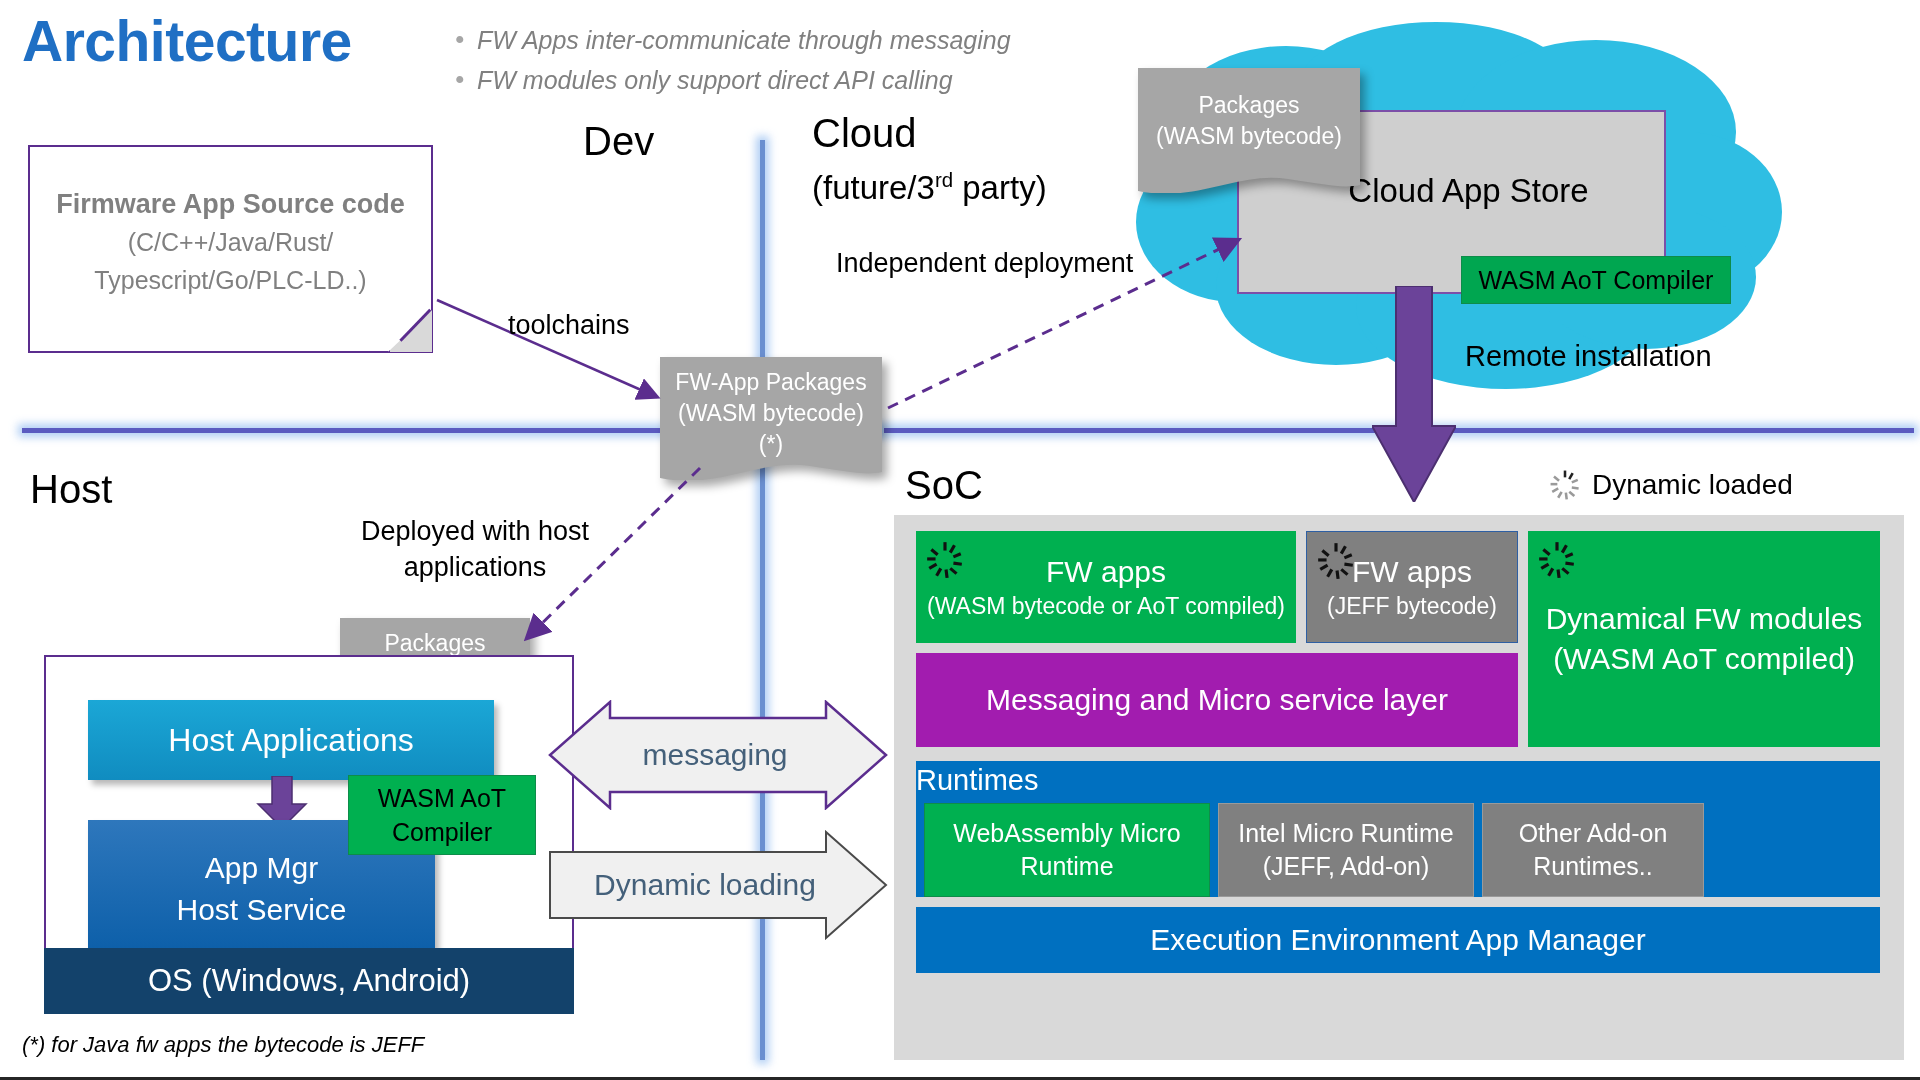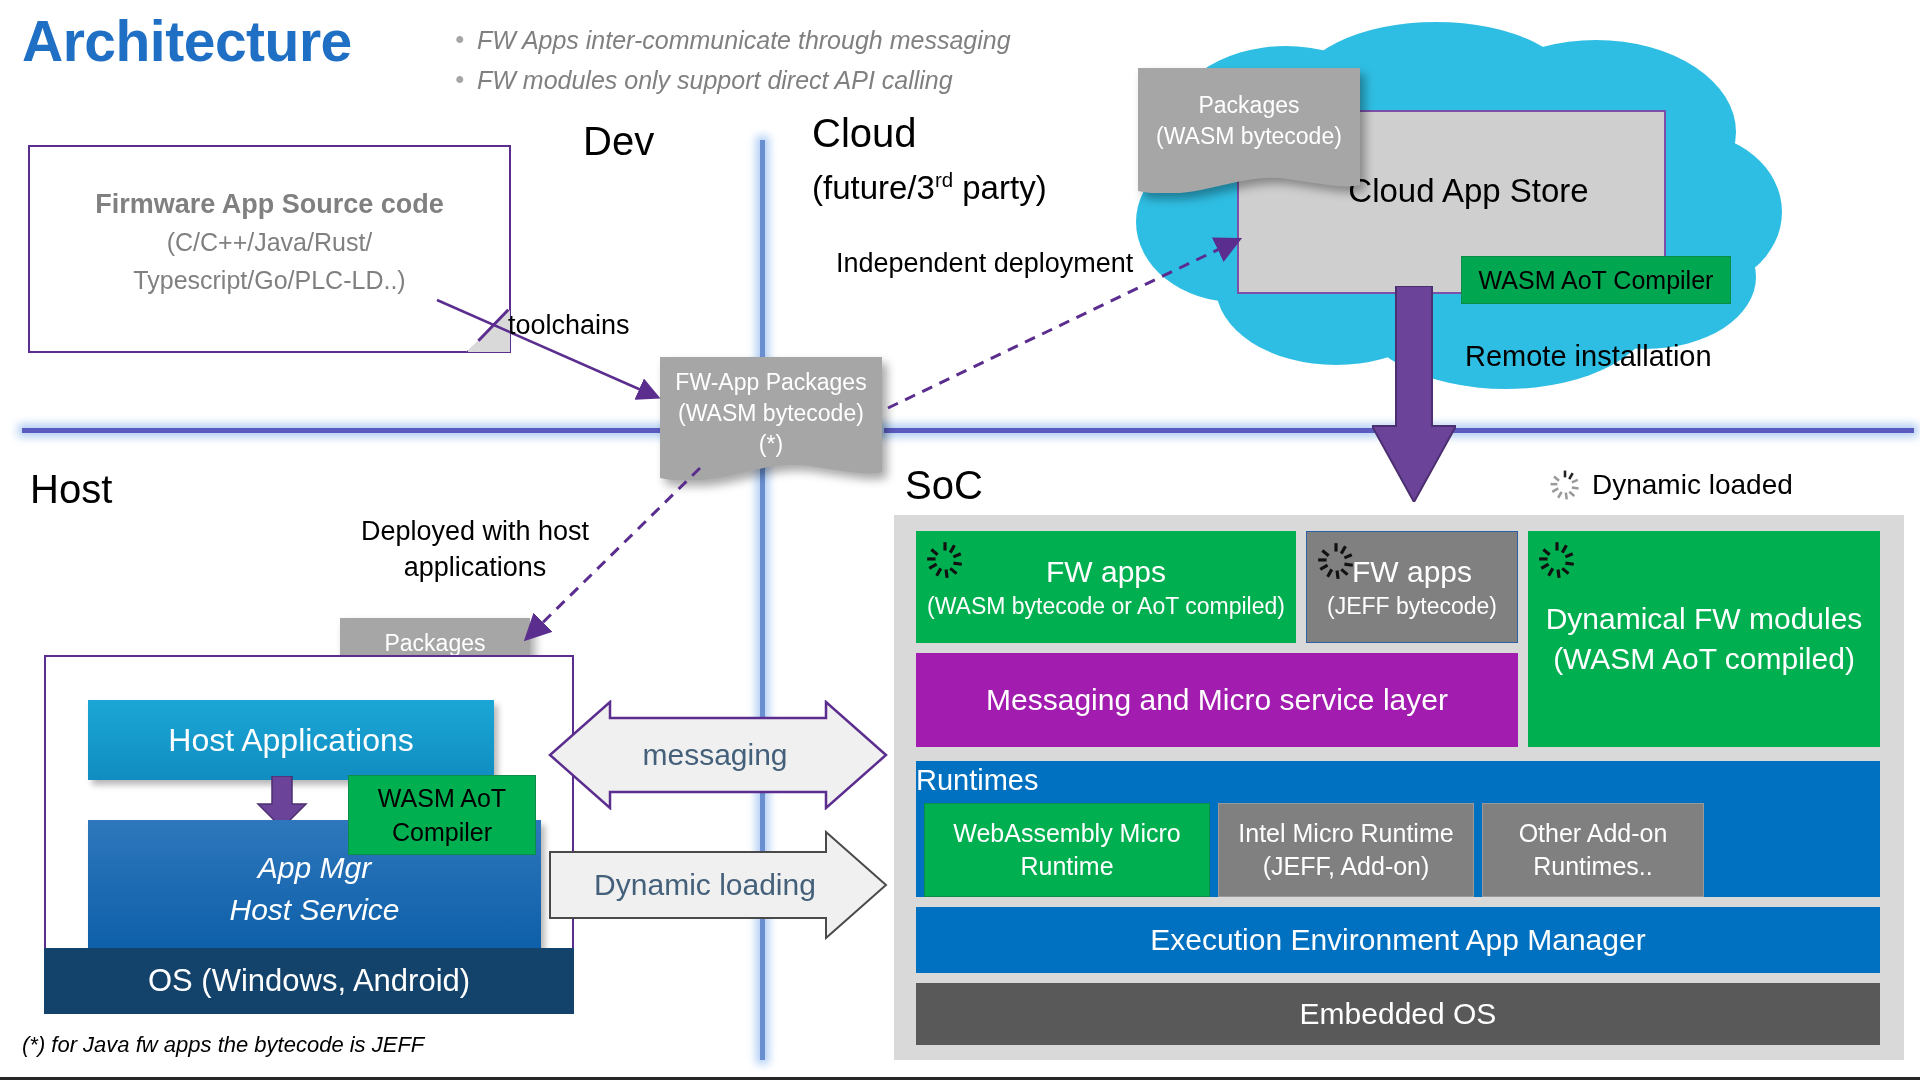--- a/index.html
+++ b/index.html
@@ -48,21 +48,21 @@
   #hdiv-left{left:22px;top:428px;width:860px;}
   #hdiv-right{left:884px;top:428px;width:1030px;}
   #vdiv{
     left:760px;top:140px;width:5px;height:920px;
     background:#6A8FD0;
     box-shadow:0 0 9px 4px rgba(150,190,240,.75);
   }
 
   
   #fw-src{
-    left:28px;top:145px;width:483px;height:208px;
+    left:28px;top:145px;width:405px;height:208px;
     border:2.5px solid #5B2D8E;background:#fff;
     box-sizing:border-box;
   }
   #fw-src .inner{
     position:absolute;left:0;right:0;top:38px;text-align:center;
     color:#808080;line-height:38px;
   }
   #fw-src .l1{font-size:27px;font-weight:bold;}
   #fw-src .l2,#fw-src .l3{font-size:25px;}
   #fw-src .fold{
@@ -155,25 +155,24 @@
     left:44px;top:655px;width:530px;height:330px;
     border:2px solid #5B2D8E;background:#fff;box-sizing:border-box;
   }
   #host-apps{
     left:88px;top:700px;width:406px;height:80px;
     background:linear-gradient(180deg,#1BA7D6 0%,#108CC0 100%);
     color:#fff;font-size:32px;
     box-shadow:4px 5px 6px rgba(0,0,0,.28);
   }
   #host-appmgr{
-    left:88px;top:820px;width:453px;height:138px;
+    left:88px;top:820px;width:347px;height:138px;
     background:linear-gradient(180deg,#2E77BC 0%,#0B5EA8 100%);
     color:#fff;font-size:30px;line-height:42px;
     box-shadow:4px 5px 6px rgba(0,0,0,.28);
-    font-style:italic;
   }
   #host-aot{
     left:348px;top:775px;width:186px;height:78px;
     background:#00B050;border:1.5px solid #0E8C4A;
     color:#000;font-size:25px;line-height:34px;
   }
   #host-os{
     left:44px;top:948px;width:530px;height:66px;
     background:#13426B;color:#fff;font-size:31px;
   }
@@ -388,21 +387,20 @@
     </div>
     <div class="r-sub ctr" id="r-other">
       <div>
         <div style="font-size:25px;line-height:33px;">Other Add-on</div>
         <div style="font-size:25px;line-height:33px;">Runtimes..</div>
       </div>
     </div>
   </div>
 
   <div class="soc-cell ctr cell-big" id="c-exec">Execution Environment App Manager</div>
-  <div class="soc-cell ctr cell-big" id="c-embos">Embedded OS</div>
 </div>
 
 <div class="abs" id="dyn-legend">
   <svg style="width:34px;height:34px;flex:0 0 34px;" viewBox="0 0 40 40">
     <g stroke="#9a9a9a" stroke-width="3" stroke-linecap="butt">
       <line x1="20" y1="3" x2="20" y2="11" stroke="#222"></line>
         <line x1="29" y1="6" x2="25" y2="13" stroke="#222"></line>
       <line x1="35" y1="14" x2="28" y2="17"></line>
         <line x1="36" y1="24" x2="28" y2="23"></line>
       <line x1="31" y1="33" x2="25" y2="28"></line>

